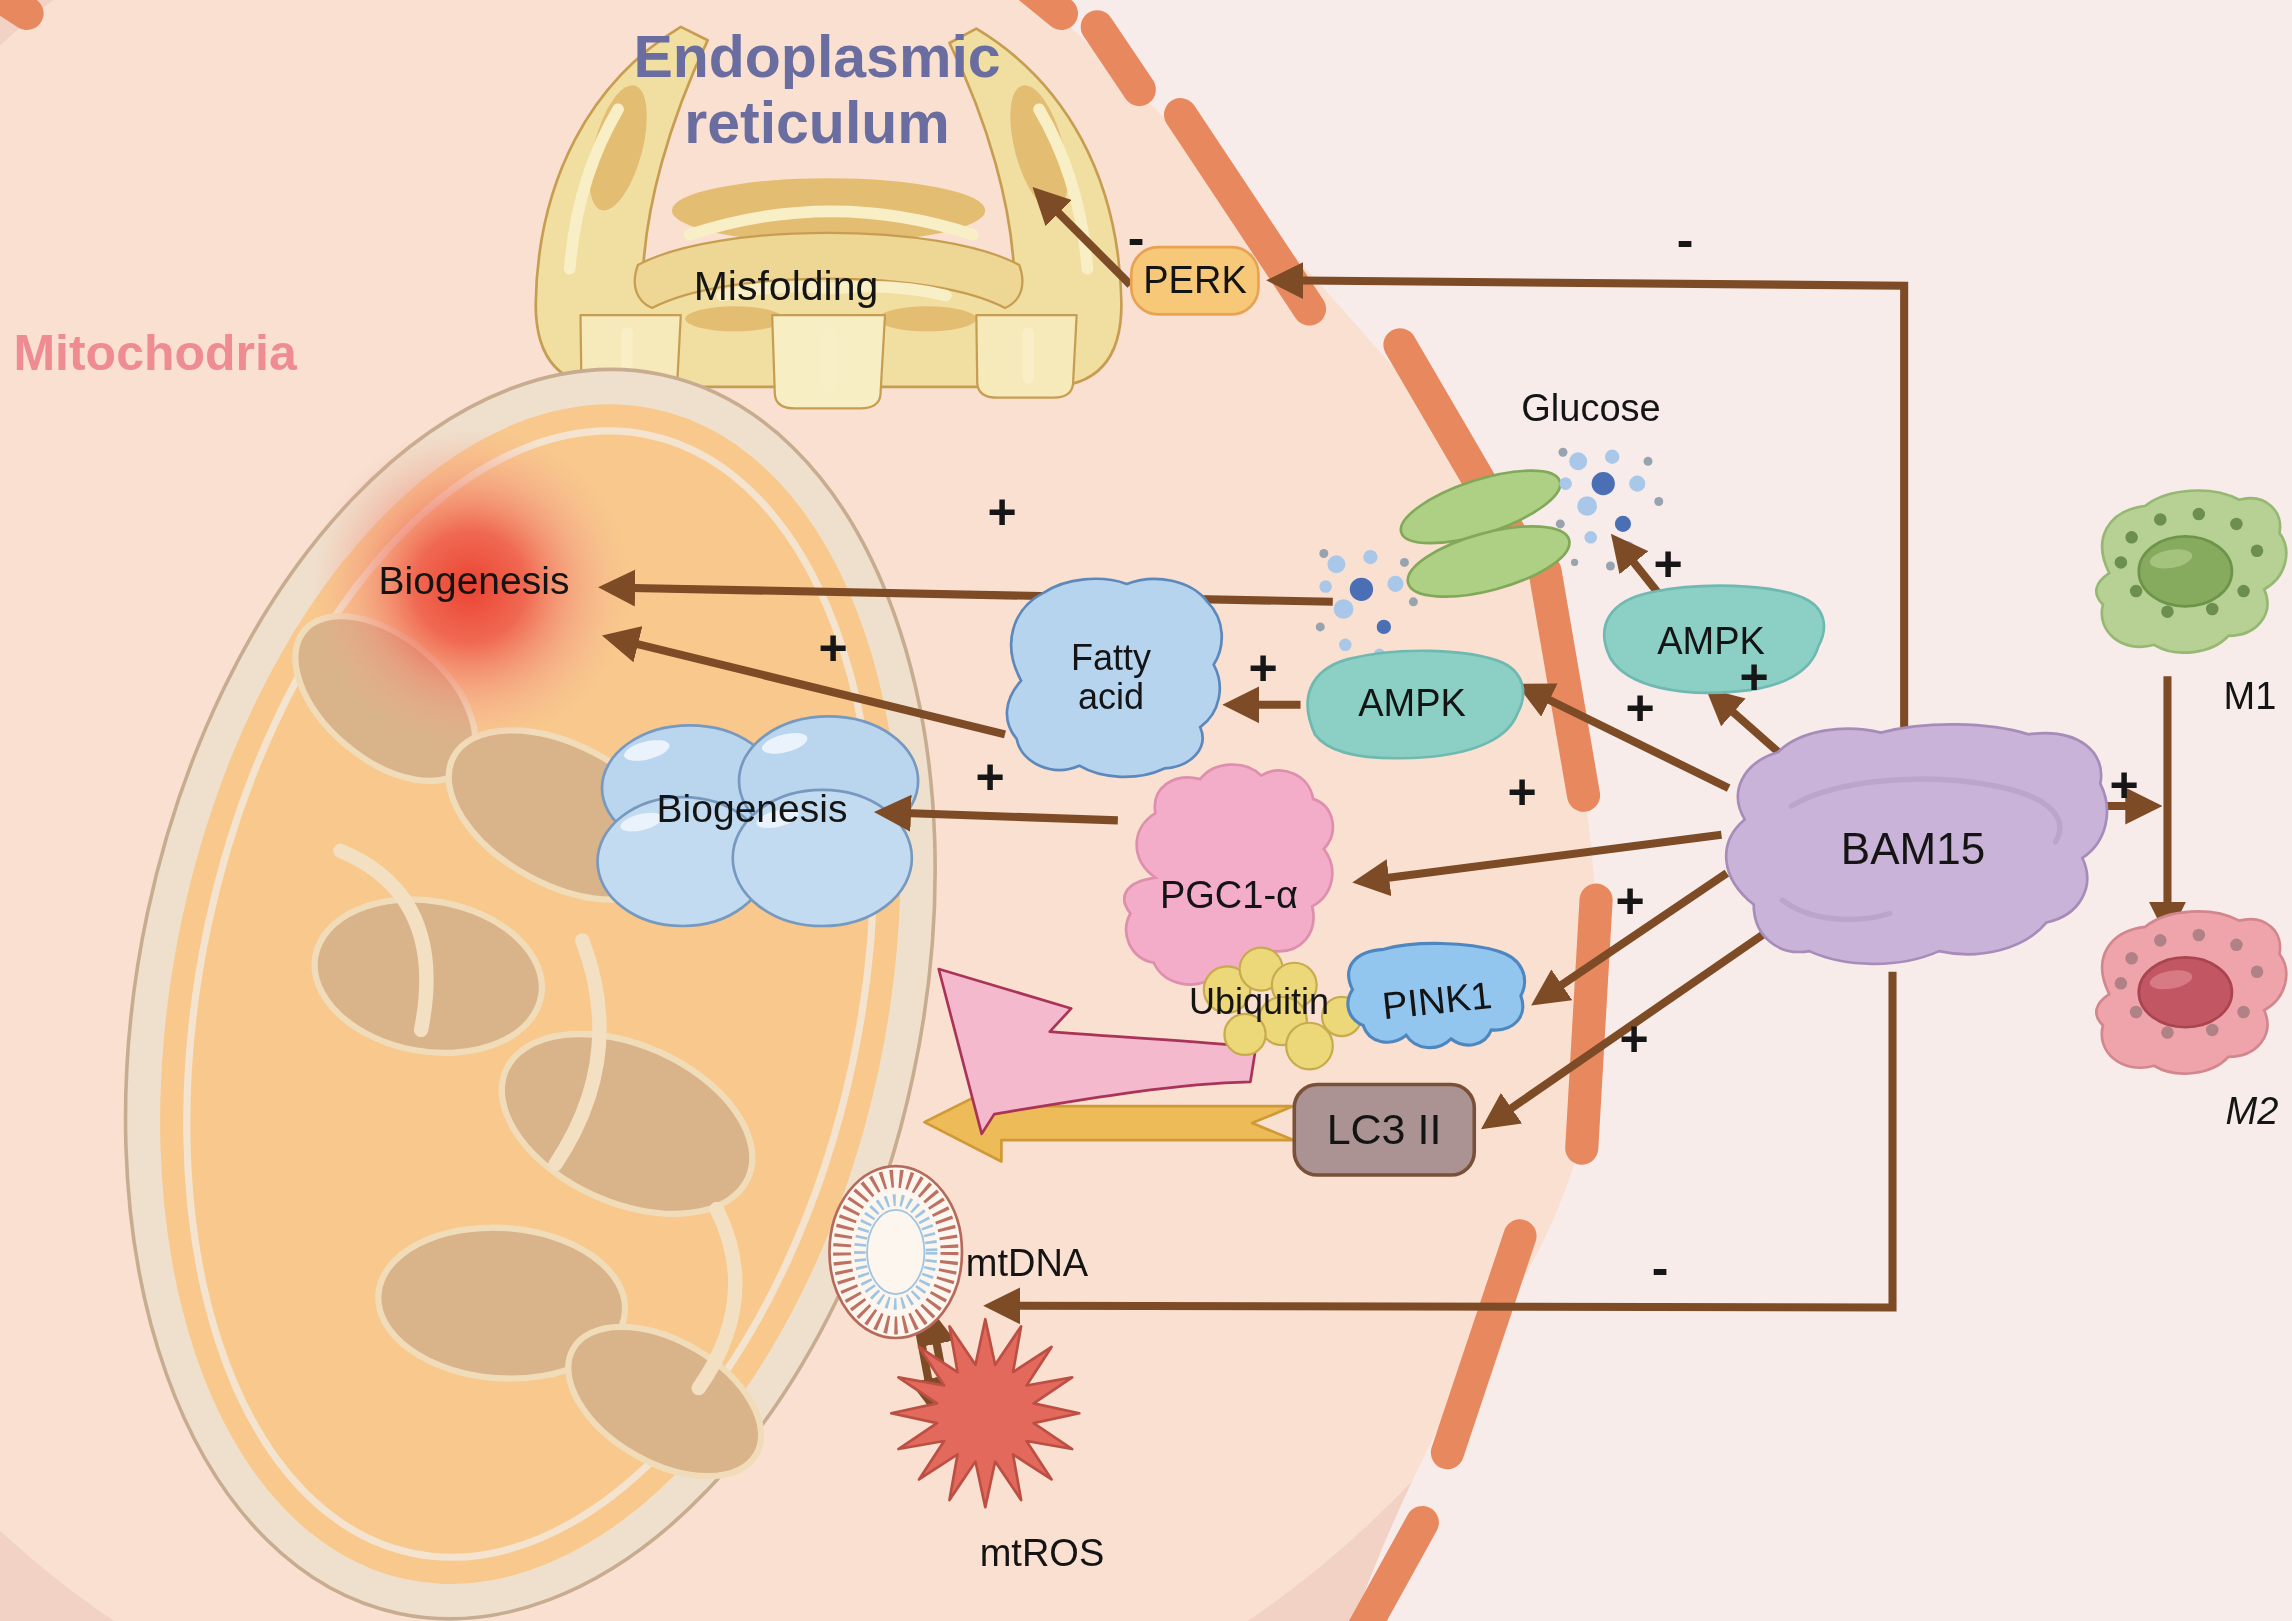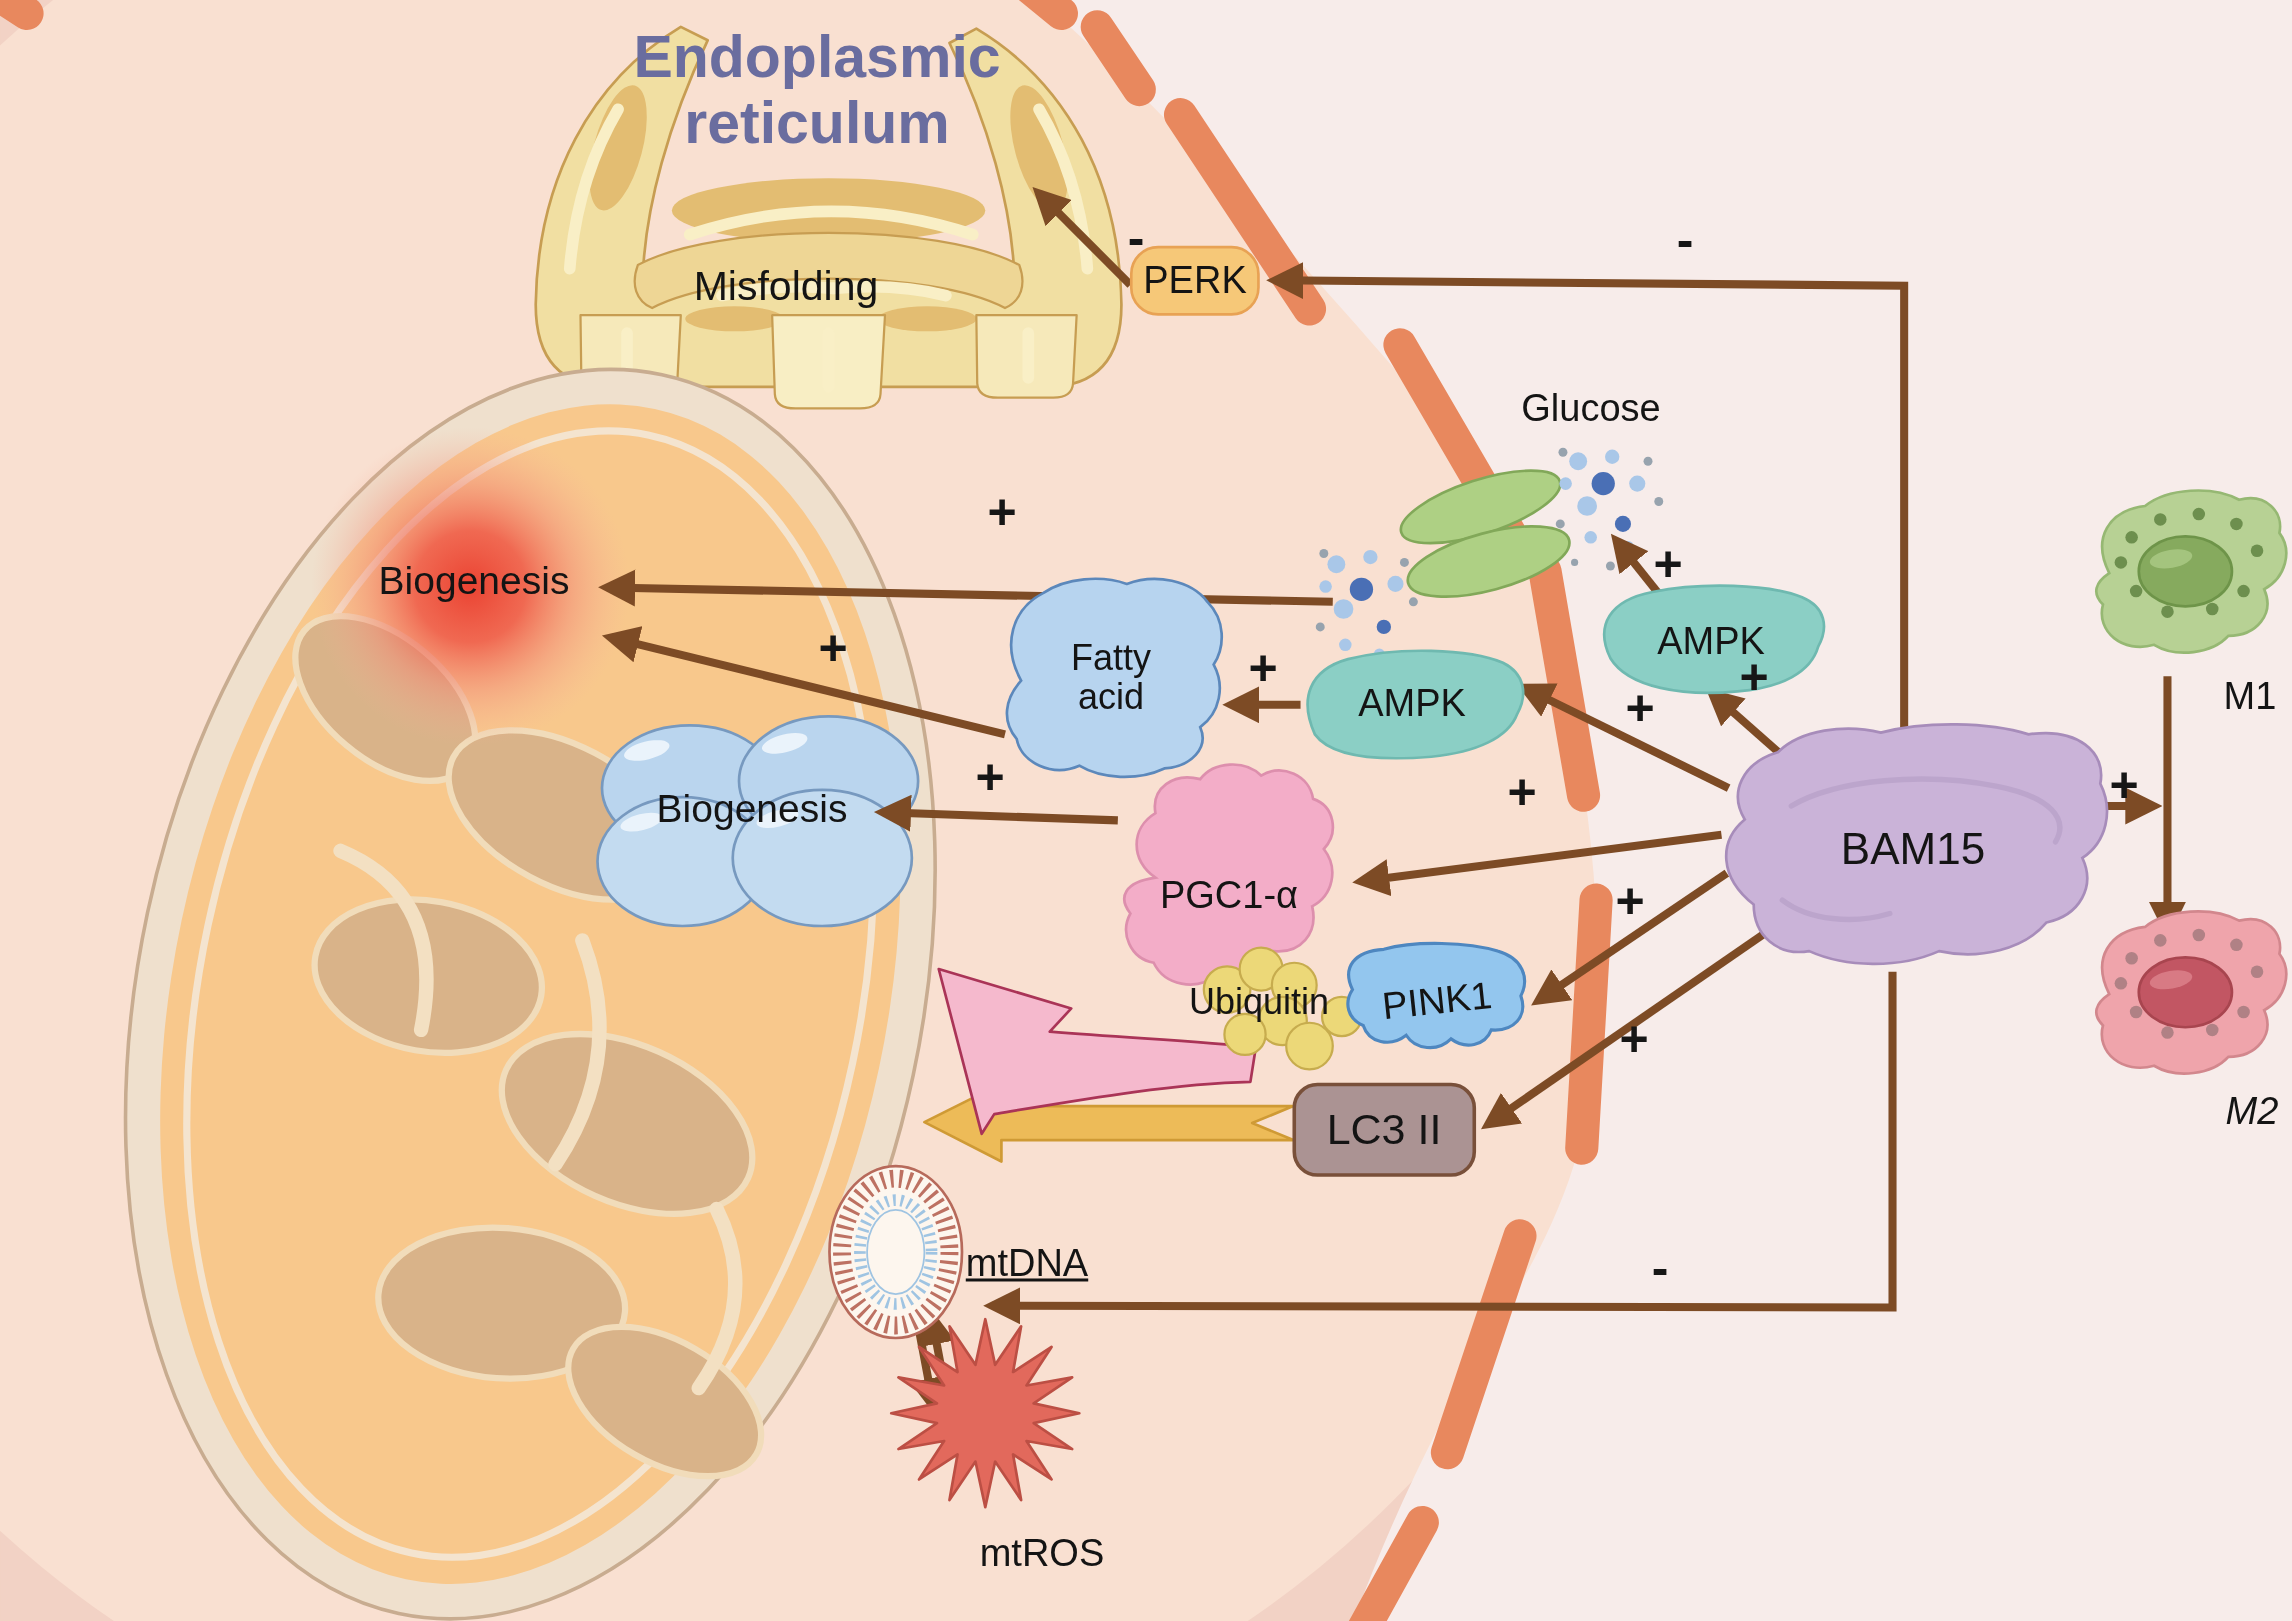--- a/index.html
+++ b/index.html
@@ -281,36 +281,37 @@
       <circle cx="2368" cy="1098" r="7"></circle>
     </g>
     <ellipse cx="2440" cy="1108" rx="52" ry="39" fill="#c25663" stroke="#a8454f" stroke-width="3"></ellipse>
     <ellipse cx="2424" cy="1094" rx="24" ry="10" fill="#d87a84" transform="rotate(-10 2424 1094)"></ellipse>
   </g>
 </svg>
 
 <div class="lbl er-title" style="left:817px;top:90px;">Endoplasmic
 reticulum</div>
 <div class="lbl mid" style="left:786px;top:286px;font-size:41px;">Misfolding</div>
+<div class="lbl mito-title" style="left:13.4px;top:353px;">Mitochodria</div>
 <div class="lbl mid" style="left:474px;top:581px;">Biogenesis</div>
 <div class="lbl mid" style="left:752px;top:809px;text-align:center;">Biogenesis</div>
 <div class="lbl node" style="left:1591px;top:409px;">Glucose</div>
 <div class="lbl node" style="left:1195px;top:281px;">PERK</div>
 <div class="lbl node" style="left:1711px;top:642px;">AMPK</div>
 <div class="lbl node" style="left:1412px;top:704px;">AMPK</div>
 <div class="lbl small2" style="left:1111px;top:678px;">Fatty
 acid</div>
 <div class="lbl node" style="left:1229px;top:896px;">PGC1-α</div>
 <div class="lbl small2" style="left:1259px;top:1002px;">Ubiquitin</div>
 <div class="lbl node tilt" style="left:1437px;top:1001px;">PINK1</div>
 <div class="lbl mid" style="left:1384px;top:1129px;font-size:43px;">LC3 II</div>
 <div class="lbl big" style="left:1913px;top:849px;">BAM15</div>
 <div class="lbl node" style="left:2250px;top:697px;">M1</div>
 <div class="lbl node" style="left:2252px;top:1112px;font-style:italic;">M2</div>
-<div class="lbl node" style="left:1027px;top:1264px;text-decoration:underline;">mtDNA</div>
+<div class="lbl node" style="left:1027px;top:1264px;">mtDNA</div>
 <div class="lbl node" style="left:1042px;top:1554px;">mtROS</div>
 
 <div>
       <div class="sign" style="left: 1002px; top: 512px;">+</div>
       <div class="sign" style="left: 833px; top: 648px;">+</div>
       <div class="sign" style="left: 1263px; top: 668px;">+</div>
       <div class="sign" style="left: 1668px; top: 564px;">+</div>
       <div class="sign" style="left: 1754px; top: 677px;">+</div>
       <div class="sign" style="left: 1640px; top: 708px;">+</div>
       <div class="sign" style="left: 1522px; top: 792px;">+</div>

